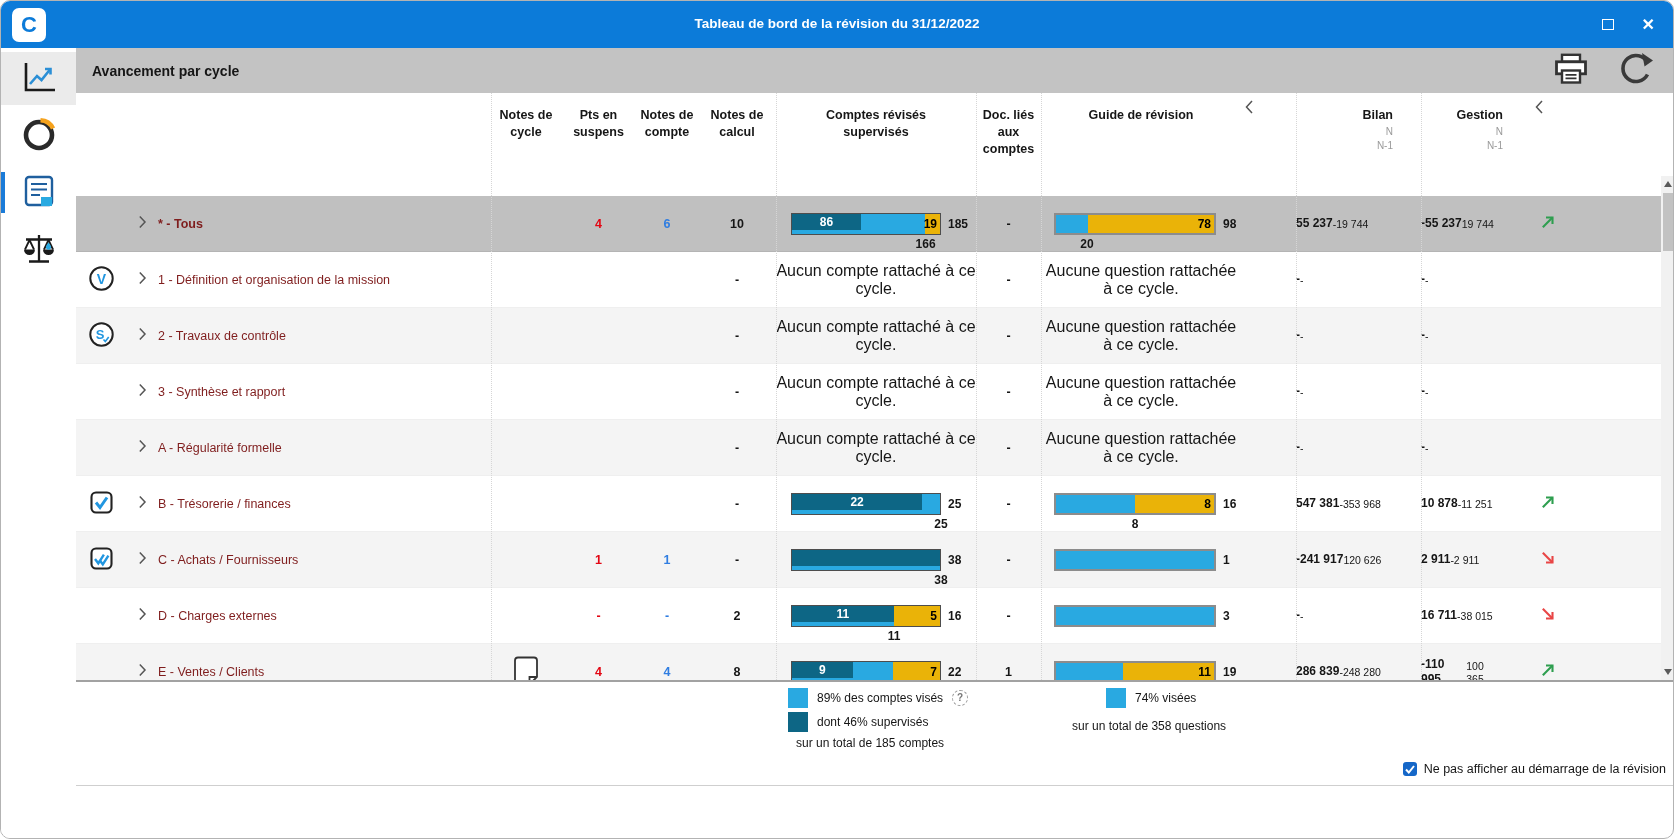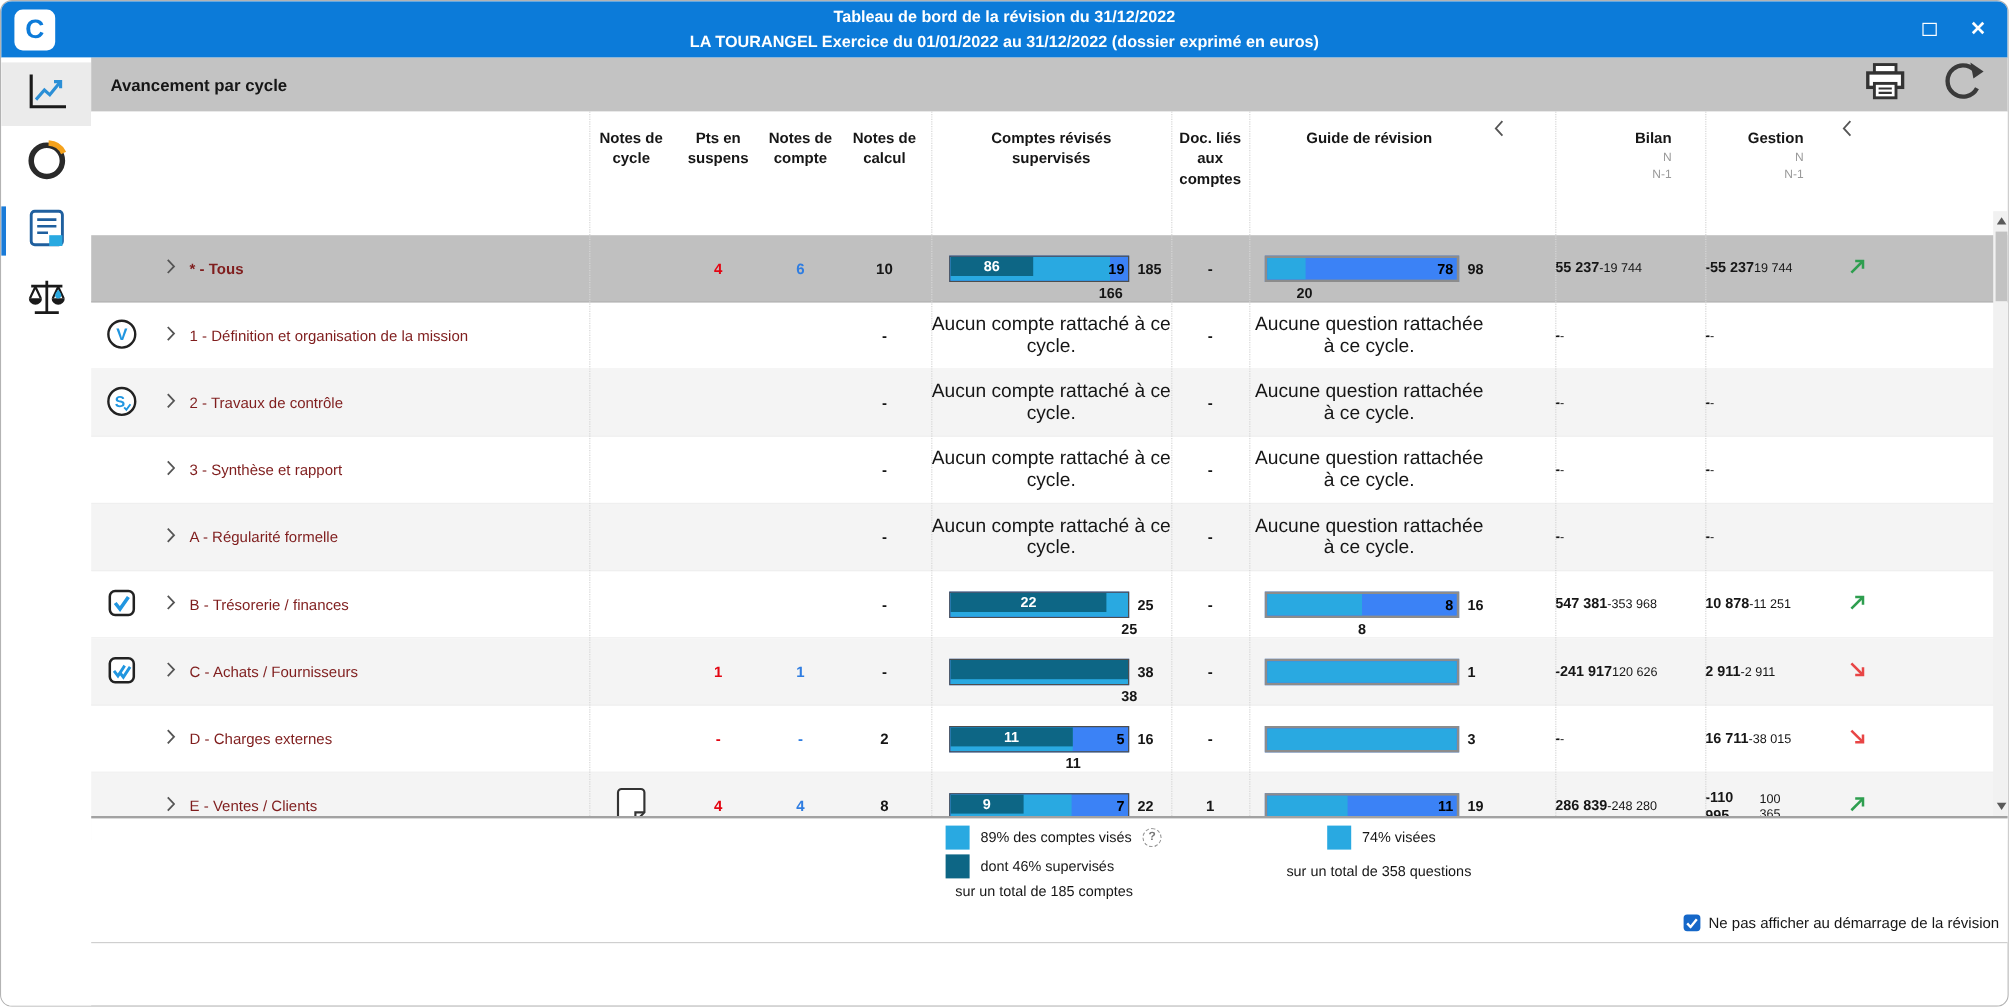--- a/index.html
+++ b/index.html
@@ -48,21 +48,21 @@
   .cell-c { text-align:center; font-weight:600; font-size:12.5px; }
   .red { color:#e30613; } .blue { color:#2f7de1; }
   .labelcell { display:flex; align-items:center; gap:11px; padding-left:12px; }
   .statuscell { display:flex; align-items:center; justify-content:center; }
   .lbl { color:#7f1d1d; }
   .lbl.bold { font-weight:600; }
   .emptytxt { display:block; text-align:center; font-size:16px; font-weight:normal; }
 
   .barcell { display:flex; align-items:center; }
   .barwrap { position:relative; height:22px; }
-  .bar { position:relative; height:22px; background:#3b82f6; overflow:hidden; }
+  .bar { position:relative; height:22px; background:#eab308; overflow:hidden; }
   .bar.comptes { width:150px; border:1px solid #4d4d4d; }
   .bar.guide { width:162px; border:2px solid #8c8c8c; }
   .fill-light { position:absolute; left:0; top:0; bottom:0; background:#29a9e1; }
   .fill-dark { position:absolute; left:0; top:0; height:16px; background:#0d6685; display:flex; align-items:center; justify-content:center; color:#fff; font-weight:600; font-size:12px; }
   .white-label { position:absolute; right:3px; top:0; bottom:0; display:flex; align-items:center; font-weight:600; font-size:12px; color:#000; }
   .below-label { position:absolute; top:24px; transform:translateX(-50%); font-weight:600; font-size:12px; white-space:nowrap; }
   .outside-label { margin-left:7px; font-weight:600; font-size:12px; }
   .m-comptes { margin-left:15px; } .m-guide { margin-left:13px; }
 
   .valcell { display:flex; flex-direction:row; align-items:flex-end; line-height:1.25; }
@@ -95,21 +95,20 @@
 </style>
 </head>
 <body>
 
 <div class="window">
 
   <div class="titlebar">
     <div class="logo">C</div>
     <div class="titles">
       <div>Tableau de bord de la révision du 31/12/2022</div>
-      <div>LA TOURANGEL Exercice du 01/01/2022 au 31/12/2022 (dossier exprimé en euros)</div>
     </div>
     <div class="win-controls">
       <div class="btn-max"></div>
       <div class="btn-close">✕</div>
     </div>
   </div>
 
   <div class="app-body">
     <nav class="sidebar">
       <div class="side-item first">

